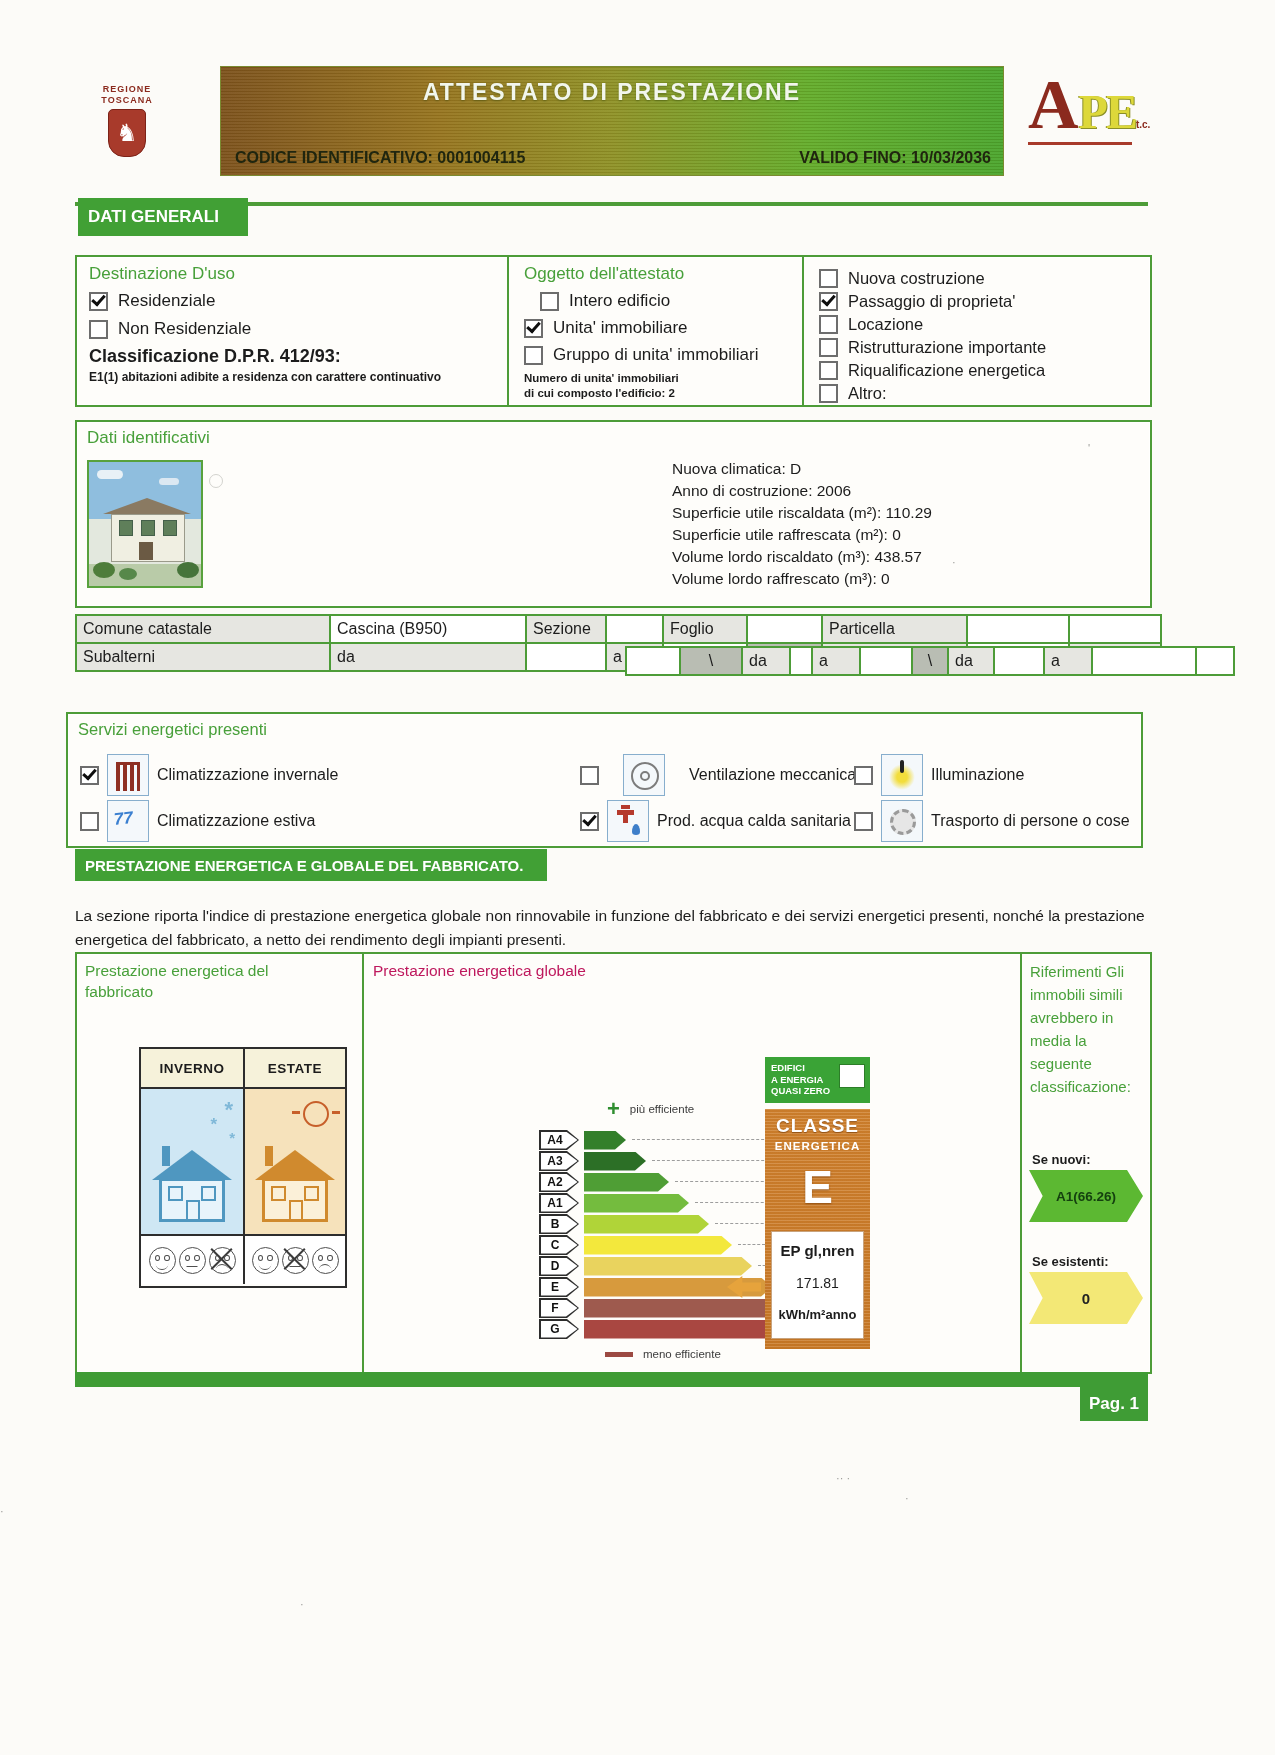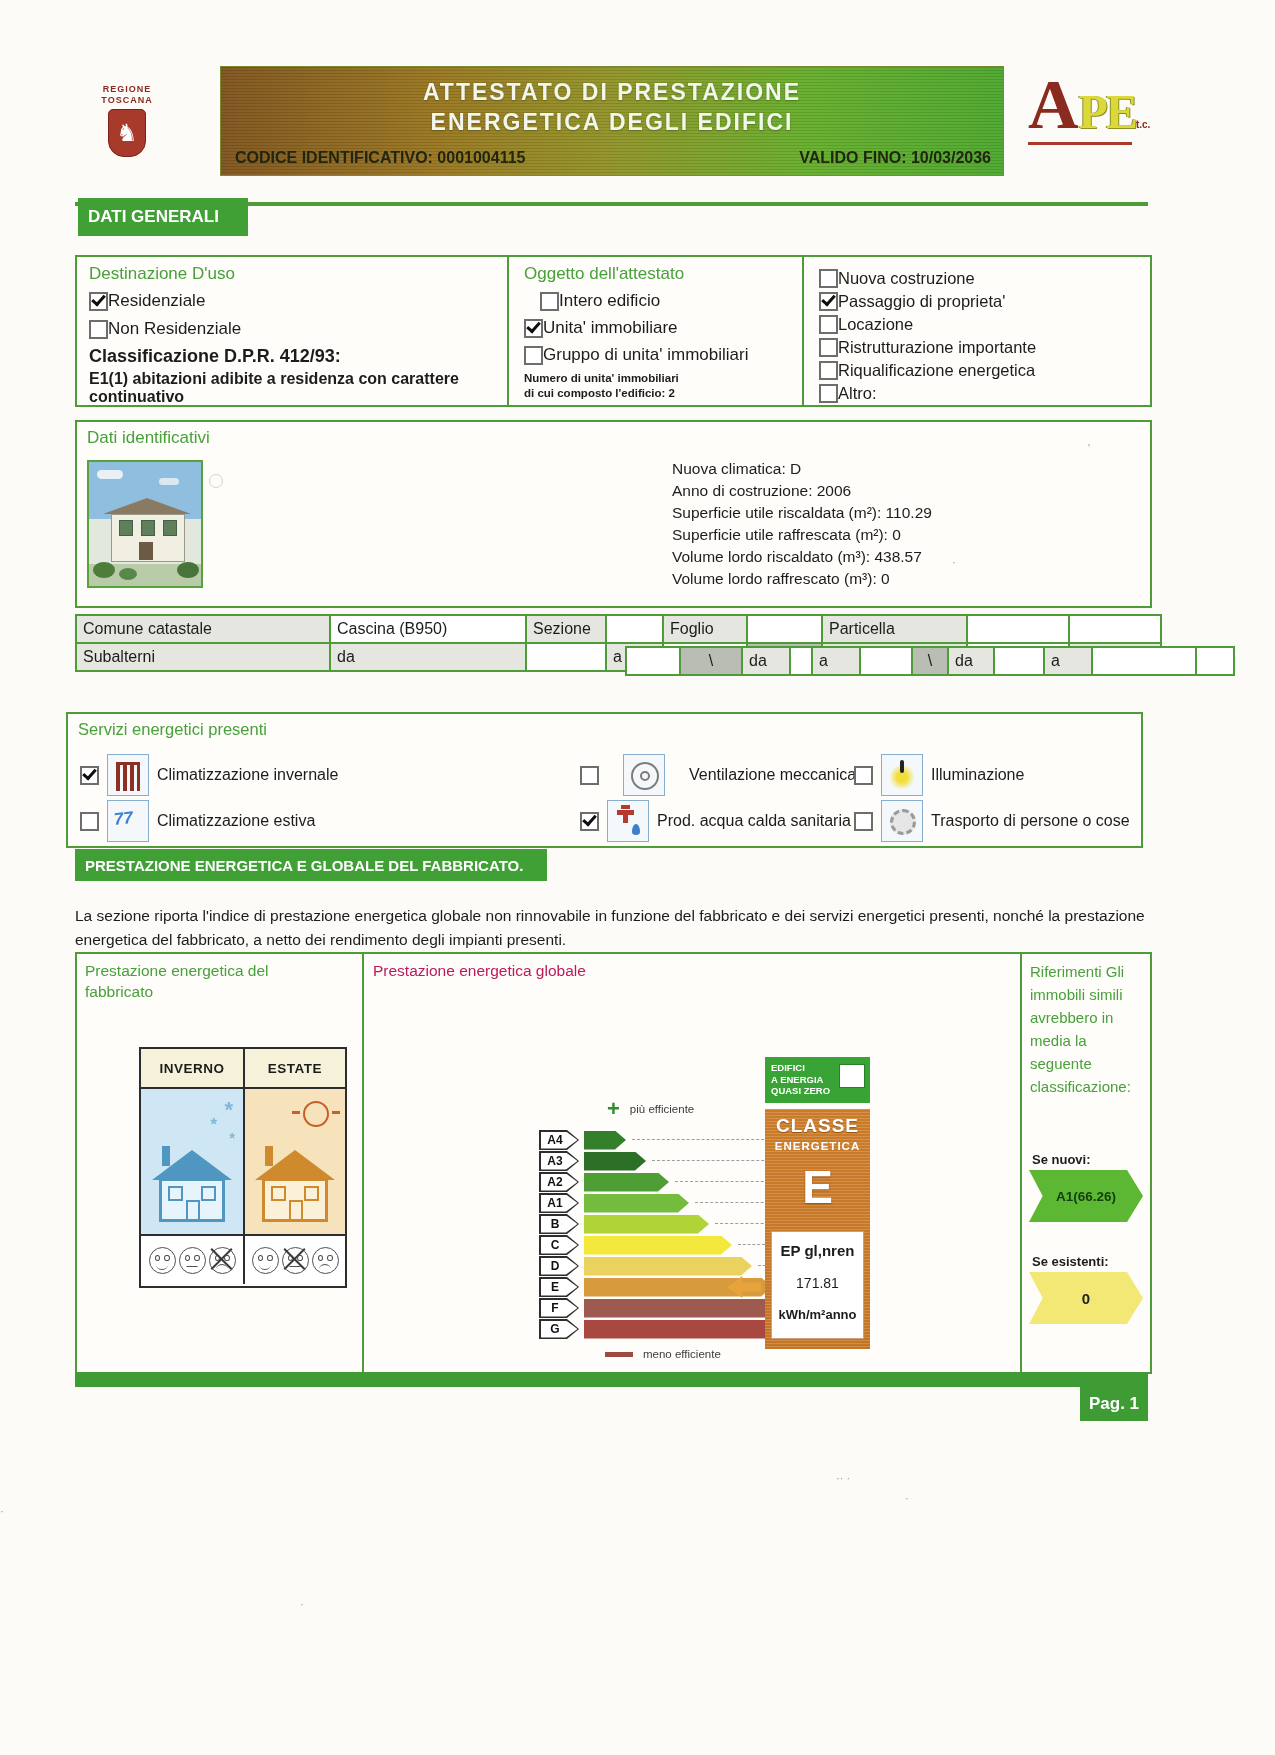--- a/index.html
+++ b/index.html
@@ -21,21 +21,21 @@
   .ape-pe{font-family:"Liberation Serif","DejaVu Serif",serif;font-weight:bold;font-size:48px;color:#ddd83a;text-shadow:1px 1px 0 #8a8f28,-1px 0 0 #8a8f28;letter-spacing:-2px;}
   .ape-sub{font-size:10px;color:#8b2a1e;font-weight:bold;}
   .ape-rule{height:3px;background:#a83a2b;}
 
   
   .green-box-label{background:#41a035;color:#fff;font-weight:bold;font-size:17px;display:flex;align-items:center;padding:0 10px;}
   .gbox{border:2px solid #4d9c38;background:#fefdfa;box-shadow:inset 0 0 0 1px rgba(255,255,255,.7);}
   .gtitle{color:#48a03a;font-size:17px;}
   .vdiv{position:absolute;top:0;bottom:0;width:2px;background:#4d9c38;}
 
-  .cb-row{display:flex;align-items:center;gap:0;}
+  .cb-row{display:flex;align-items:center;gap:10px;}
   .cb{position:relative;width:15px;height:15px;border:2px solid #6d6d6d;background:#fff;flex:0 0 auto;}
   .cb.checked::after{content:"";position:absolute;left:1px;top:1px;width:10px;height:5px;
      border-left:3px solid #0e0e0e;border-bottom:3px solid #0e0e0e;transform:rotate(-48deg);}
 
   
   .ctable{border-collapse:collapse;}
   .ctable td{border:2px solid #4d9c38;height:26px;font-size:16px;padding:0 6px;white-space:nowrap;overflow:hidden;}
   .td-label{background:#e6e6e1;}
   .td-input{background:#fff;}
   .td-slash{background:#b9bdb3;text-align:center;}
@@ -106,21 +106,20 @@
     <div class="toscana">
       <span>REGIONE</span><br>
       <span>TOSCANA</span>
     </div>
     <div class="shield">♞</div>
   </div>
 
   <div class="abs banner" style="left:220px;top:66px;width:782px;height:108px;">
     <div class="abs banner-title" style="left:0;right:0;top:10px;">
       <span>ATTESTATO DI PRESTAZIONE</span><br>
-      <span>ENERGETICA DEGLI EDIFICI</span>
     </div>
     <div class="abs banner-sub" style="left:14px;bottom:8px;">CODICE IDENTIFICATIVO: 0001004115</div>
     <div class="abs banner-sub" style="right:12px;bottom:8px;">VALIDO FINO: 10/03/2036</div>
   </div>
 
   <div class="abs" style="left:1028px;top:70px;width:124px;height:104px;">
     <span class="ape-a">A</span><span class="ape-pe">PE</span><span class="ape-sub">t.c.</span>
     <div class="ape-rule" style="width:104px;margin-top:2px;"></div>
   </div>
 
@@ -135,21 +134,21 @@
       <div class="gtitle">Destinazione D'uso</div>
       <div class="cb-row" style="margin-top:7px;font-size:17px;">
         <span class="cb checked"></span>
         <span>Residenziale</span>
       </div>
       <div class="cb-row" style="margin-top:8px;font-size:17px;">
         <span class="cb"></span>
         <span>Non Residenziale</span>
       </div>
       <div style="margin-top:7px;font-size:18px;font-weight:bold;">Classificazione D.P.R. 412/93:</div>
-      <div style="margin-top:3px;font-size:16px;font-weight:bold;">E1(1) abitazioni adibite a residenza con carattere continuativo</div>
+      <div style="margin-top:3px;font-size:12px;font-weight:bold;">E1(1) abitazioni adibite a residenza con carattere continuativo</div>
     </div>
 
     <div class="abs" style="left:447px;top:7px;width:268px;">
       <div class="gtitle">Oggetto dell'attestato</div>
       <div class="cb-row" style="margin-top:7px;font-size:17px;padding-left:16px;">
         <span class="cb"></span>
         <span>Intero edificio</span>
       </div>
       <div class="cb-row" style="margin-top:7px;font-size:17px;">
         <span class="cb checked"></span>

